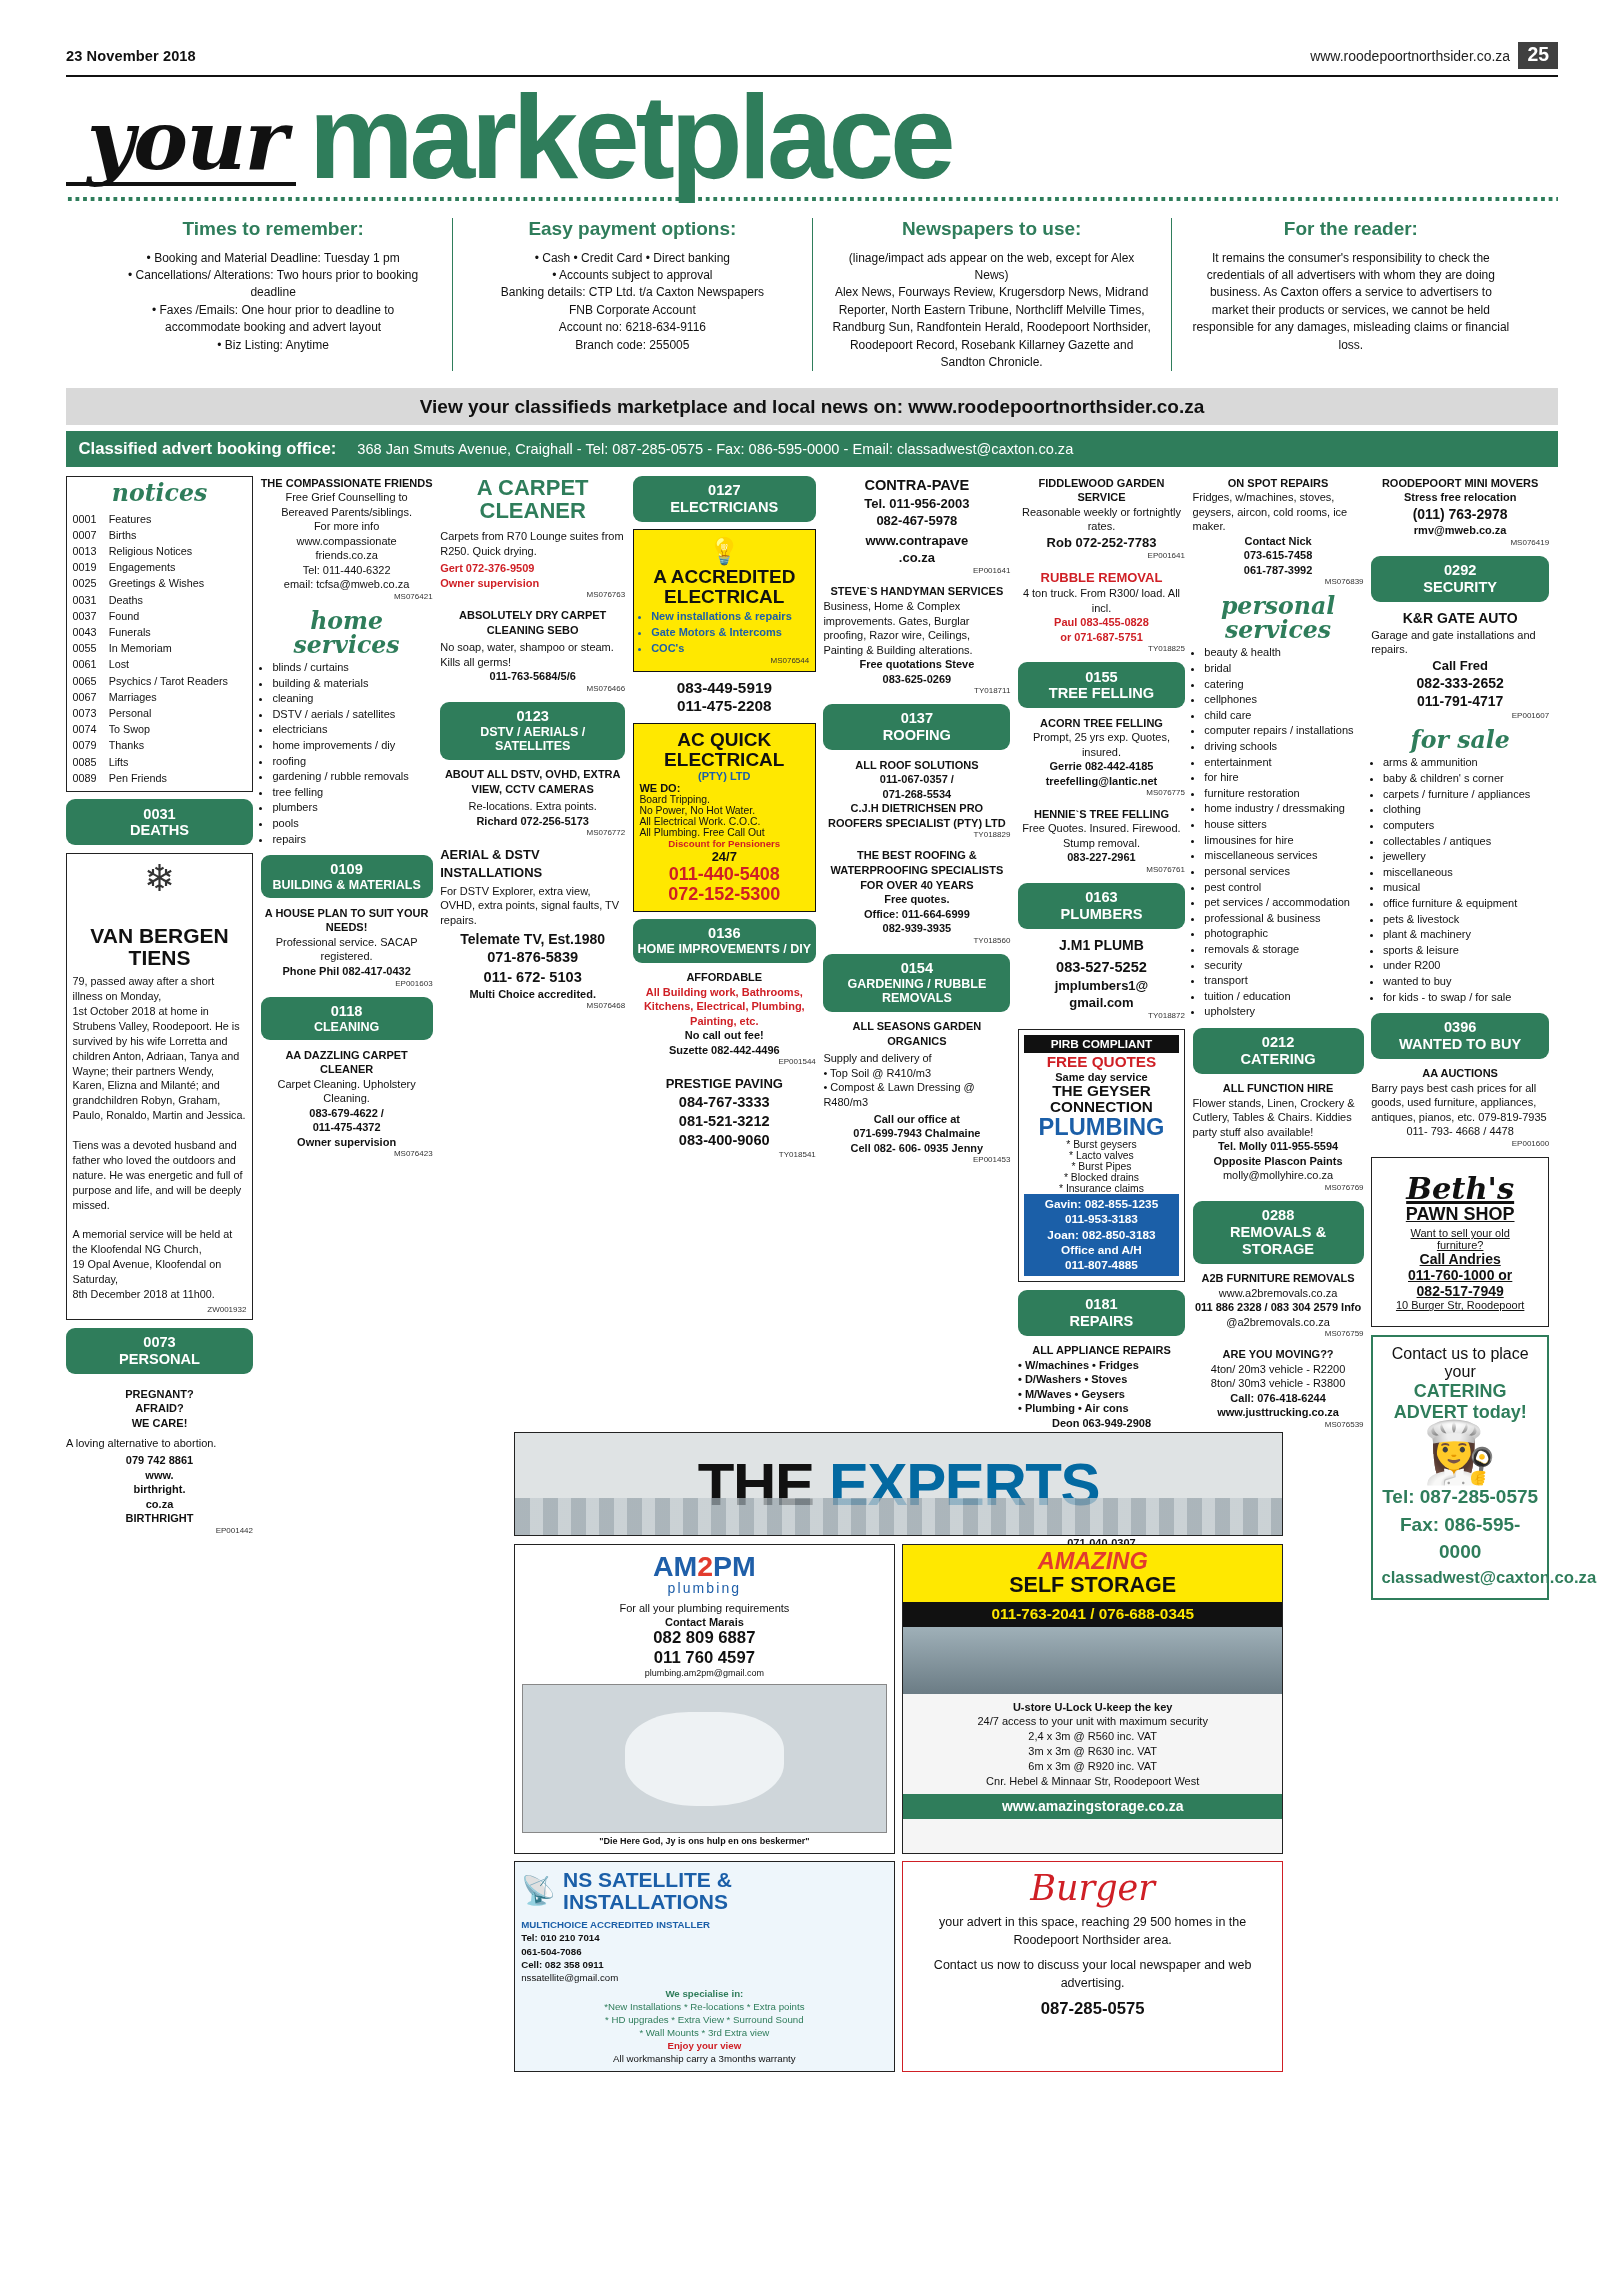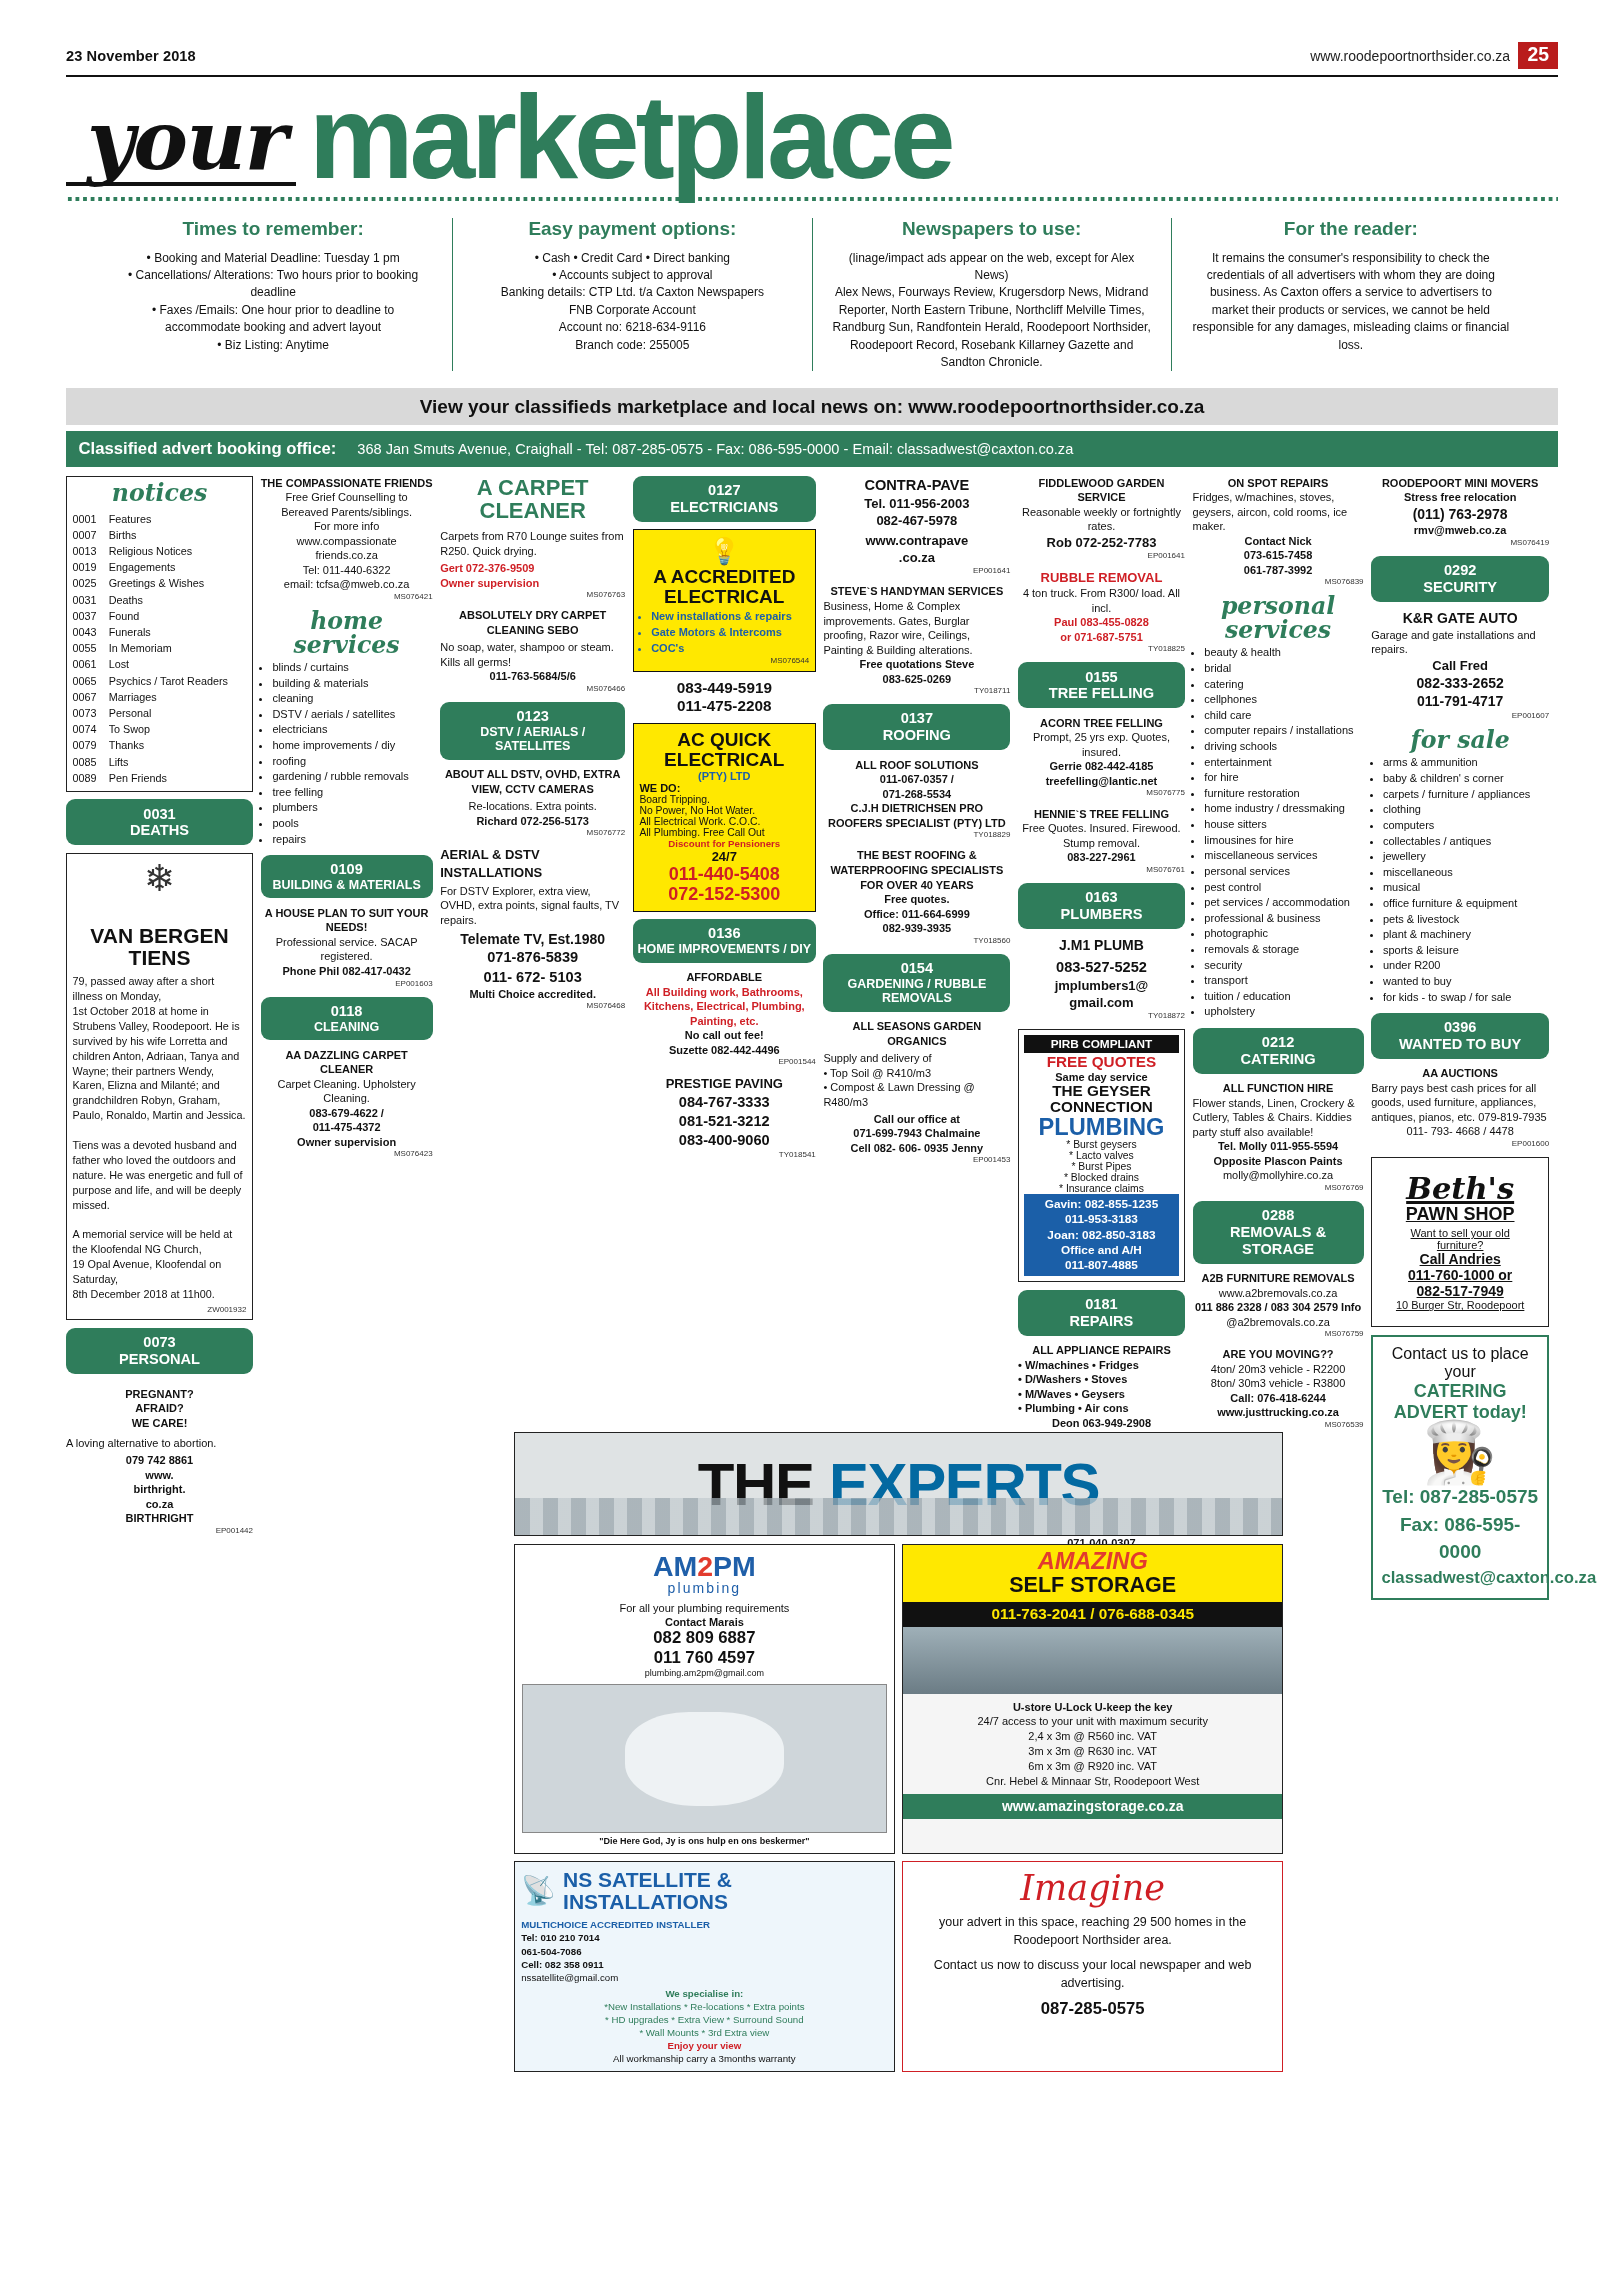--- a/index.html
+++ b/index.html
@@ -11,21 +11,21 @@
     color: #111;
     -webkit-font-smoothing: antialiased;
   }
   .page { width:1624px; min-height:2295px; position:relative; padding: 42px 66px 28px 66px; }
 
   
   .top-bar { display:flex; align-items:center; justify-content:space-between; font-size:14.6px; font-weight:bold; }
   .top-bar .date { letter-spacing:0.1px; }
   .top-bar .right { display:flex; align-items:center; gap:8.3px; }
   .top-bar .url { font-weight:normal; font-size:14px; color:#222; }
-  .pagenum { background:#b91c1c; color:#fff; font-size:19.4px; font-weight:bold; padding:1.4px 9px 2.8px 9px; }
+  .pagenum { background:#404040; color:#fff; font-size:19.4px; font-weight:bold; padding:1.4px 9px 2.8px 9px; }
   .rule-top { height:2.1px; background:#111; margin-top:5.6px; }
 
   .mast { display:flex; align-items:flex-end; padding: 12.5px 0 4.2px 0; }
   .mast .your {
     font-family: "DejaVu Serif", serif; font-style:italic; font-weight:bold;
     font-size:82px; line-height:0.9; color:#111; letter-spacing:-1.4px;
     border-bottom:4.9px solid #111; padding: 0 9.7px 4.2px 21px;
   }
   .mast .marketplace {
     font-size:118px; line-height:0.82; font-weight:bold; color:#2f7d5b;
@@ -827,21 +827,21 @@
           <div class="small">nssatellite@gmail.com</div>
           <div class="small b mt4 center" style="color:#2f7d5b">We specialise in:</div>
           <div class="small center" style="white-space:pre-line;color:#2f7d5b">*New Installations * Re-locations * Extra points
 * HD upgrades * Extra View * Surround Sound
 * Wall Mounts * 3rd Extra view</div>
           <div class="small center b" style="color:#cf1f25">Enjoy your view</div>
           <div class="small center">All workmanship carry a 3months warranty</div>
         </div>
 
         <div class="imagine" style="width:50%">
-          <div class="word">Imagine</div>
+          <div class="word">Burger</div>
           <p>your advert in this space, reaching 29 500 homes in the Roodepoort Northsider area.</p>
           <p>Contact us now to discuss your local newspaper and web advertising.</p>
           <div class="b" style="font-size:16.7px">087-285-0575</div>
         </div>
       </div>
     </div>
   </div>
 
 </div>
 

